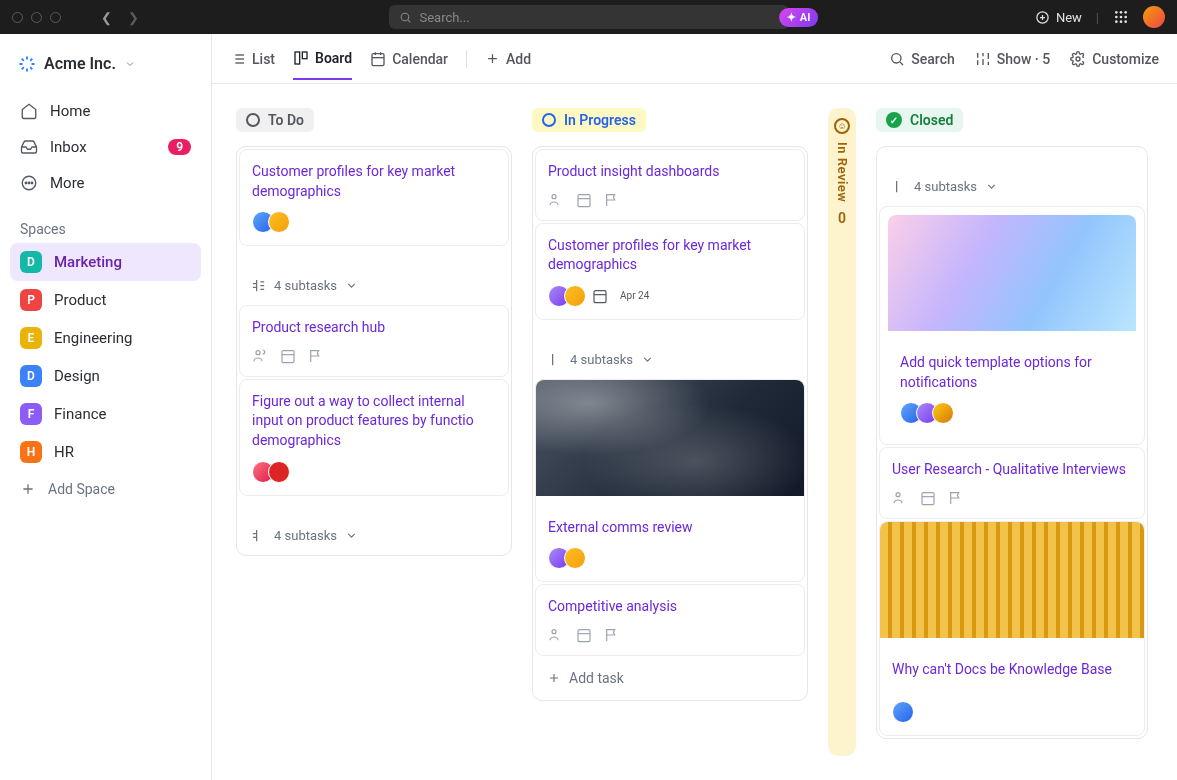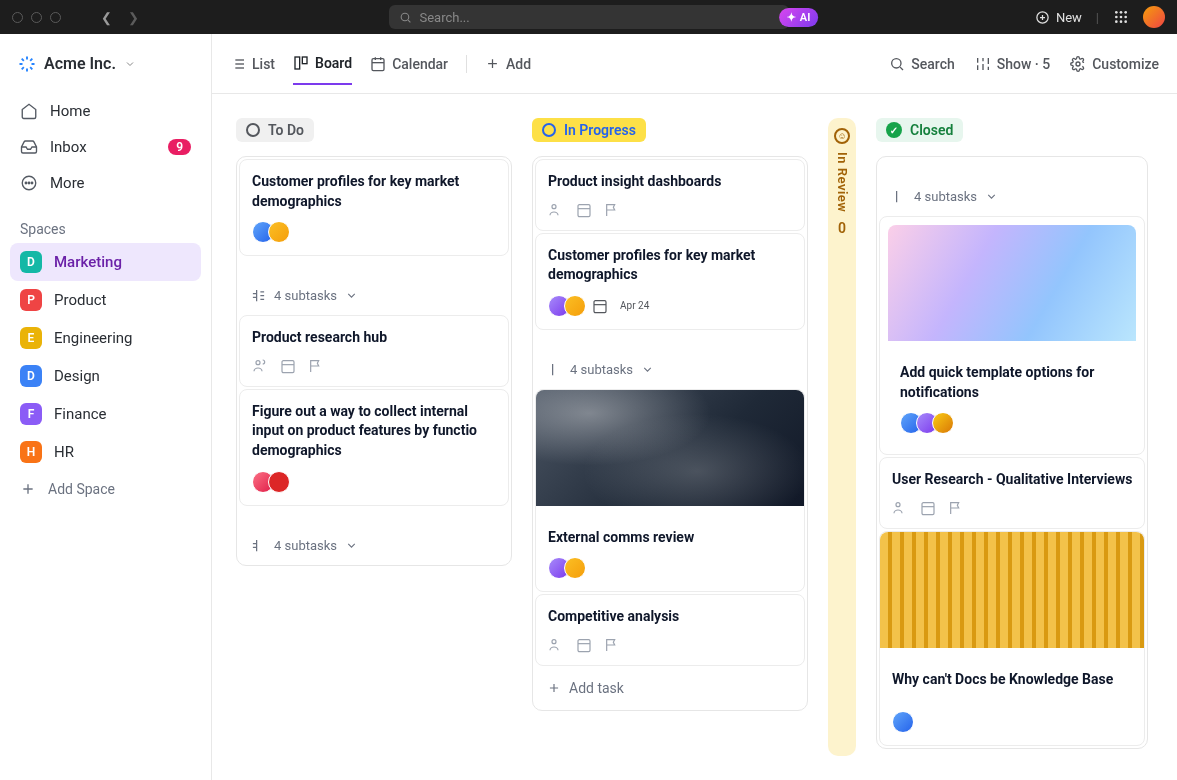--- a/index.html
+++ b/index.html
@@ -26,39 +26,39 @@
 .nav-item .icon { width: 18px; height: 18px; color: #545a63; }
 .badge { margin-left: auto; background: #e91e63; color: #fff; font-size: 12px; font-weight: 600; border-radius: 10px; padding: 1px 8px; }
 .section-label { padding: 14px 20px 6px; color: #6b7280; font-size: 14px; }
 .space-item { display: flex; align-items: center; gap: 12px; padding: 8px 10px; margin: 0 10px; border-radius: 8px; font-size: 15px; cursor: pointer; }
 .space-item.active { background: #eee7fd; color: #6b21a8; font-weight: 500; }
 .space-box { width: 22px; height: 22px; border-radius: 6px; display: flex; align-items: center; justify-content: center; color: #fff; font-size: 12px; font-weight: 600; }
 .add-space { display: flex; align-items: center; gap: 12px; padding: 10px 20px; color: #6b7280; cursor: pointer; }
 
 
 .content { flex: 1; display: flex; flex-direction: column; overflow: hidden; }
-.view-bar { height: 60px; border-bottom: 1px solid #e8e8e8; display: flex; align-items: center; padding: 0 18px; gap: 18px; }
+.view-bar { height: 50px; border-bottom: 1px solid #e8e8e8; display: flex; align-items: center; padding: 0 18px; gap: 18px; }
 .view-tab { display: flex; align-items: center; gap: 6px; color: #54575d; font-weight: 500; padding: 12px 0; cursor: pointer; }
 .view-tab.active { color: #1f2328; border-bottom: 2px solid #7c3aed; margin-bottom: -1px; font-weight: 600; }
 .vdiv { width: 1px; height: 18px; background: #e0e0e0; }
 .view-right { margin-left: auto; display: flex; align-items: center; gap: 20px; color: #54575d; font-weight: 500; }
 .view-right > div { display: flex; align-items: center; gap: 6px; cursor: pointer; }
 
 
 .board { flex: 1; display: flex; gap: 20px; padding: 24px 0 24px 24px; overflow-x: auto; background: #fff; }
 .col { display: flex; flex-direction: column; gap: 10px; }
 .col-header { display: inline-flex; align-items: center; gap: 8px; padding: 4px 10px; border-radius: 6px; font-weight: 600; align-self: flex-start; margin-bottom: 4px; }
 .ch-todo { background: #f0f0f0; color: #54575d; }
-.ch-progress { background: #fde047; color: #2563eb; }
+.ch-progress { background: #fef9c3; color: #2563eb; }
 .ch-closed { background: #e7f6ee; color: #15803d; }
 .status-circle { width: 14px; height: 14px; border-radius: 50%; border: 2px solid currentColor; }
 .status-check { width: 16px; height: 16px; border-radius: 50%; background: #16a34a; display: flex; align-items: center; justify-content: center; color: #fff; font-size: 10px; }
 .card-stack { width: 276px; background: #fff; border: 1px solid #e6e6e6; border-radius: 10px; padding: 2px; display: flex; flex-direction: column; gap: 2px; }
 .card { background: #fff; border: 1px solid #ececec; border-radius: 8px; padding: 12px; display: flex; flex-direction: column; gap: 10px; cursor: pointer; }
-.card-title { font-weight: 700; line-height: 1.4; color: #0f172a; }
+.card-title { font-weight: 400; line-height: 1.4; color: #6d28d9; }
 .card-meta { display: flex; align-items: center; gap: 12px; color: #9ca3af; }
 .card-meta svg { width: 16px; height: 16px; }
 .assignees { display: flex; }
 .assignees .av { width: 22px; height: 22px; border-radius: 50%; border: 1.5px solid #fff; margin-right: -6px; }
 .av1 { background: linear-gradient(135deg,#60a5fa,#2563eb); }
 .av2 { background: linear-gradient(135deg,#fbbf24,#f59e0b); }
 .av3 { background: linear-gradient(135deg,#a78bfa,#7c3aed); }
 .av5 { background: linear-gradient(135deg,#fb7185,#e11d48); }
 .av6 { background: linear-gradient(135deg,#facc15,#d97706); }
 .subtasks-bar { display: flex; align-items: center; gap: 8px; color: #6b7280; font-size: 13px; padding: 6px 12px 10px; margin-top: 24px; }

